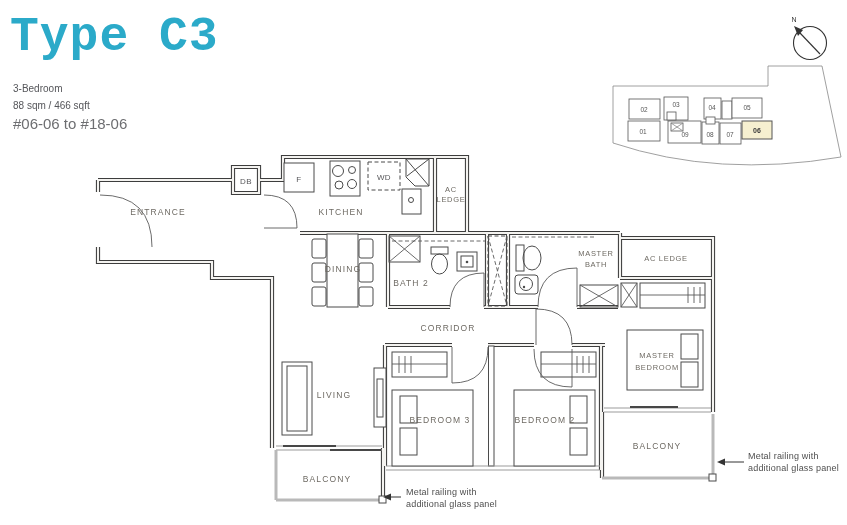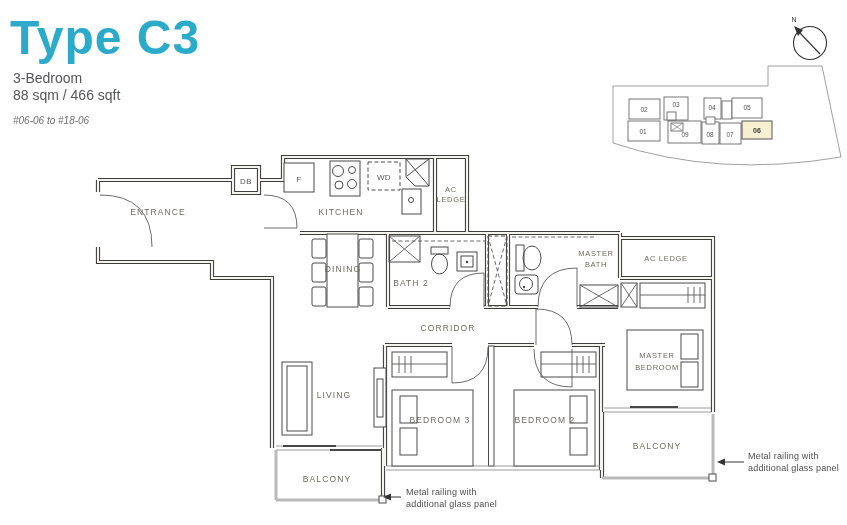--- a/index.html
+++ b/index.html
@@ -1,22 +1,22 @@
 <!DOCTYPE html>
 <html><head>
 <meta charset="utf-8">
 <style>
   html,body{margin:0;padding:0;background:#ffffff;}
   body{width:847px;height:525px;position:relative;overflow:hidden;
        font-family:"Liberation Sans",sans-serif;}
   .hdr-title{position:absolute;left:10px;top:10px;
-       font-family:Liberation Sans, sans-serif;font-weight:700;
+       font-family:Liberation Mono, monospace;font-weight:700;
        font-size:48px;color:#2baac9;letter-spacing:1px;}
-  .hdr-sub{position:absolute;left:13px;top:70px;font-size:14px;color:#55565a;line-height:17px;}
-  .hdr-stack{position:absolute;left:13px;top:115px;font-size:10px;color:#6d6e71;font-style:italic;}
+  .hdr-sub{position:absolute;left:13px;top:80px;font-size:10px;color:#55565a;line-height:17px;}
+  .hdr-stack{position:absolute;left:13px;top:115px;font-size:15px;color:#6d6e71;}
   svg.plan{position:absolute;left:0;top:0;}
   
   .wO{fill:none;stroke:#3d3d3d;stroke-width:4.2;}
   .wC{fill:none;stroke:#f4f3f0;stroke-width:2.1;}
   .tn{fill:none;stroke:#4b4b4b;stroke-width:1;}
   .tnf{fill:#ffffff;stroke:#4b4b4b;stroke-width:1;}
   .tn2{fill:none;stroke:#5a5a5a;stroke-width:.9;}
   .dash{stroke-dasharray:4 2.5;}
   .win{fill:none;stroke:#9b9b9b;stroke-width:1;}
   .leaf{fill:none;stroke:#474747;stroke-width:2;}

